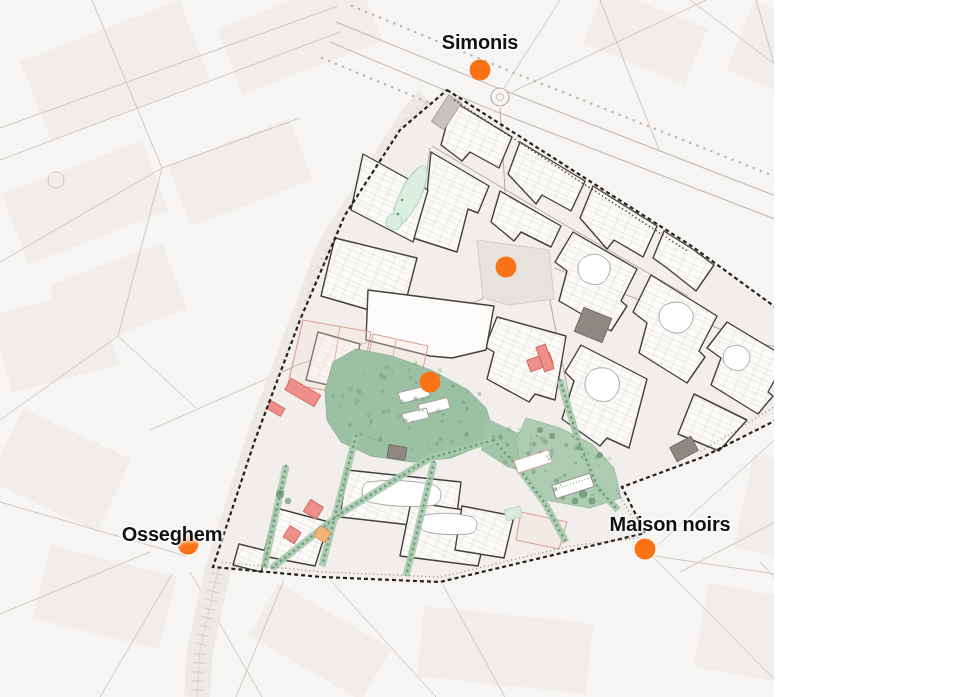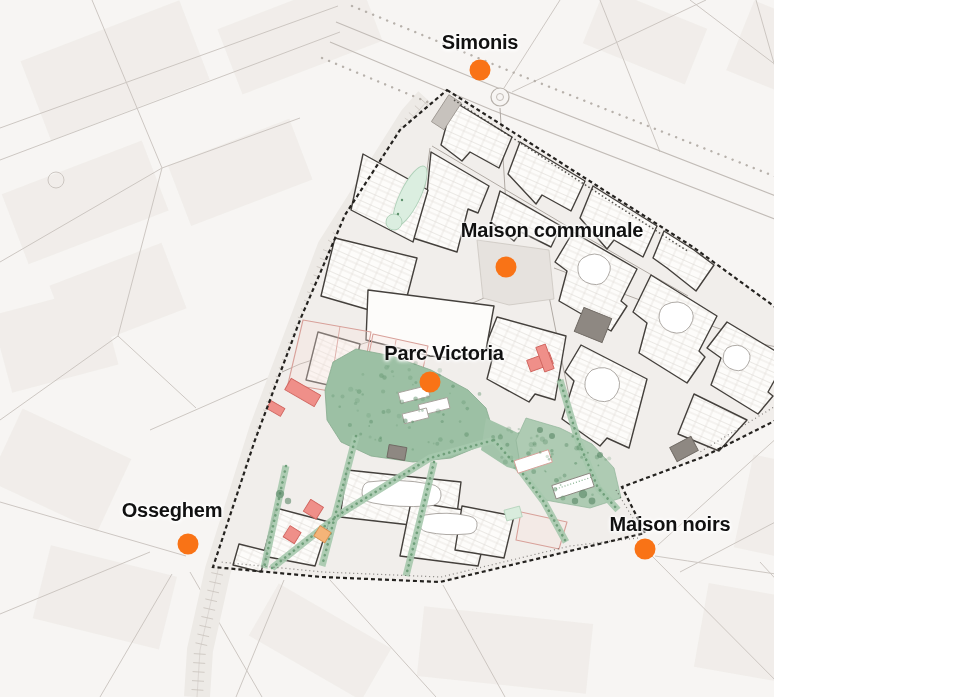--- a/index.html
+++ b/index.html
@@ -422,21 +422,19 @@
     <path d="M447,90 L693,247 L782,312 L845,362 L820,398 L703,457 L622,487 L645,533 L570,551 L440,582 L322,577 L213,567 L255,440 L300,320 L345,215 L400,130 Z" stroke="#24221f" stroke-width="2.2" stroke-dasharray="4 3"></path>
     <path d="M454,100 L689,252" stroke="#3a3733" stroke-width="1.5" stroke-dasharray="1.5 2.5" opacity="0.85"></path>
     <path d="M838,368 L700,452 M616,490 L640,530 M638,538 L570,546 L441,577 L323,572 L220,562" stroke="#3a3733" stroke-width="1.2" stroke-dasharray="1 3" opacity="0.6"></path>
   </g>
 </svg>
 
 <div id="markers">
       <div class="marker-dot" style="left: 480px; top: 70px; background: rgb(249, 115, 22);"></div>
       <div class="marker-label" style="left: 480px; top: 42px; color: rgb(17, 17, 17);">Simonis</div>
       <div class="marker-dot" style="left: 506px; top: 267px; background: rgb(249, 115, 22);"></div>
-      <div class="marker-label" style="left: 552px; top: 230px; color: rgb(17, 17, 17);">Maison communale</div>
       <div class="marker-dot" style="left: 430px; top: 382px; background: rgb(249, 115, 22);"></div>
-      <div class="marker-label" style="left: 444px; top: 353px; color: rgb(17, 17, 17);">Parc Victoria</div>
       <div class="marker-dot" style="left: 188px; top: 544px; background: rgb(249, 115, 22);"></div>
-      <div class="marker-label" style="left: 172px; top: 510px; color: rgb(17, 17, 17);">Osseghem</div>
+      <div class="marker-label" style="left: 172px; top: 534px; color: rgb(17, 17, 17);">Osseghem</div>
       <div class="marker-dot" style="left: 645px; top: 549px; background: rgb(249, 115, 22);"></div>
       <div class="marker-label" style="left: 670px; top: 524px; color: rgb(17, 17, 17);">Maison noirs</div>
     </div>
 </div>
 
 </body></html>

